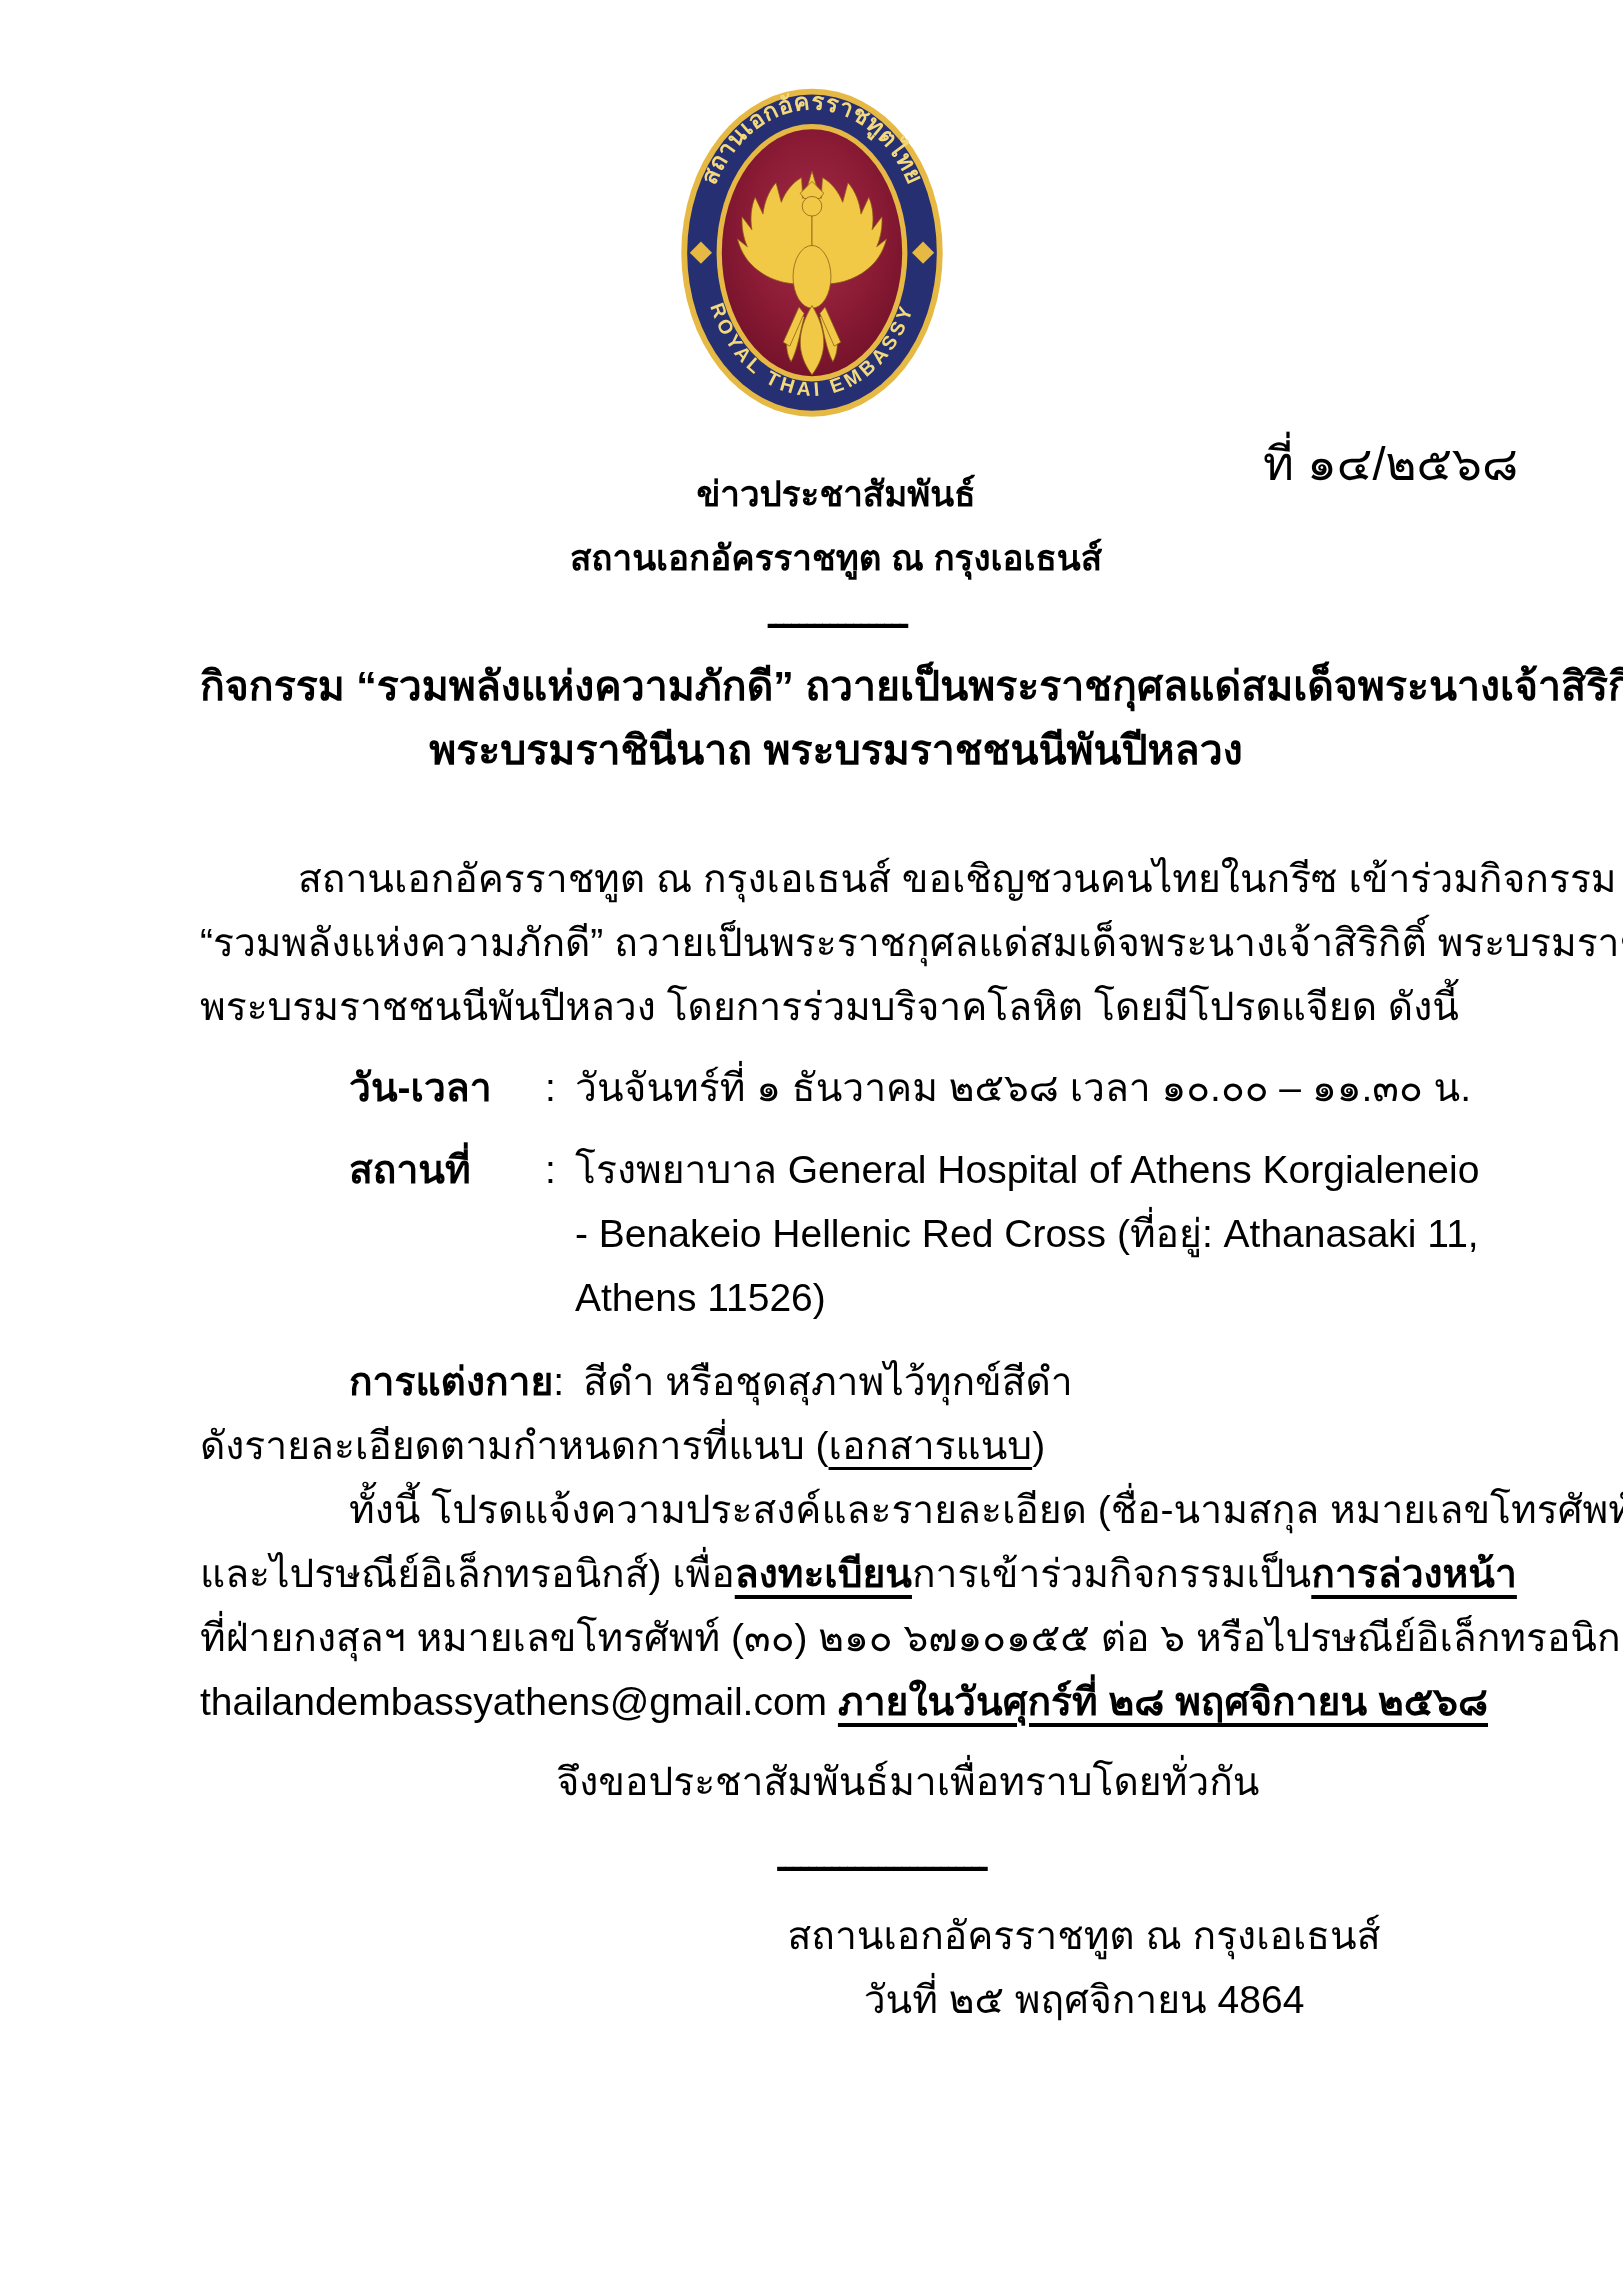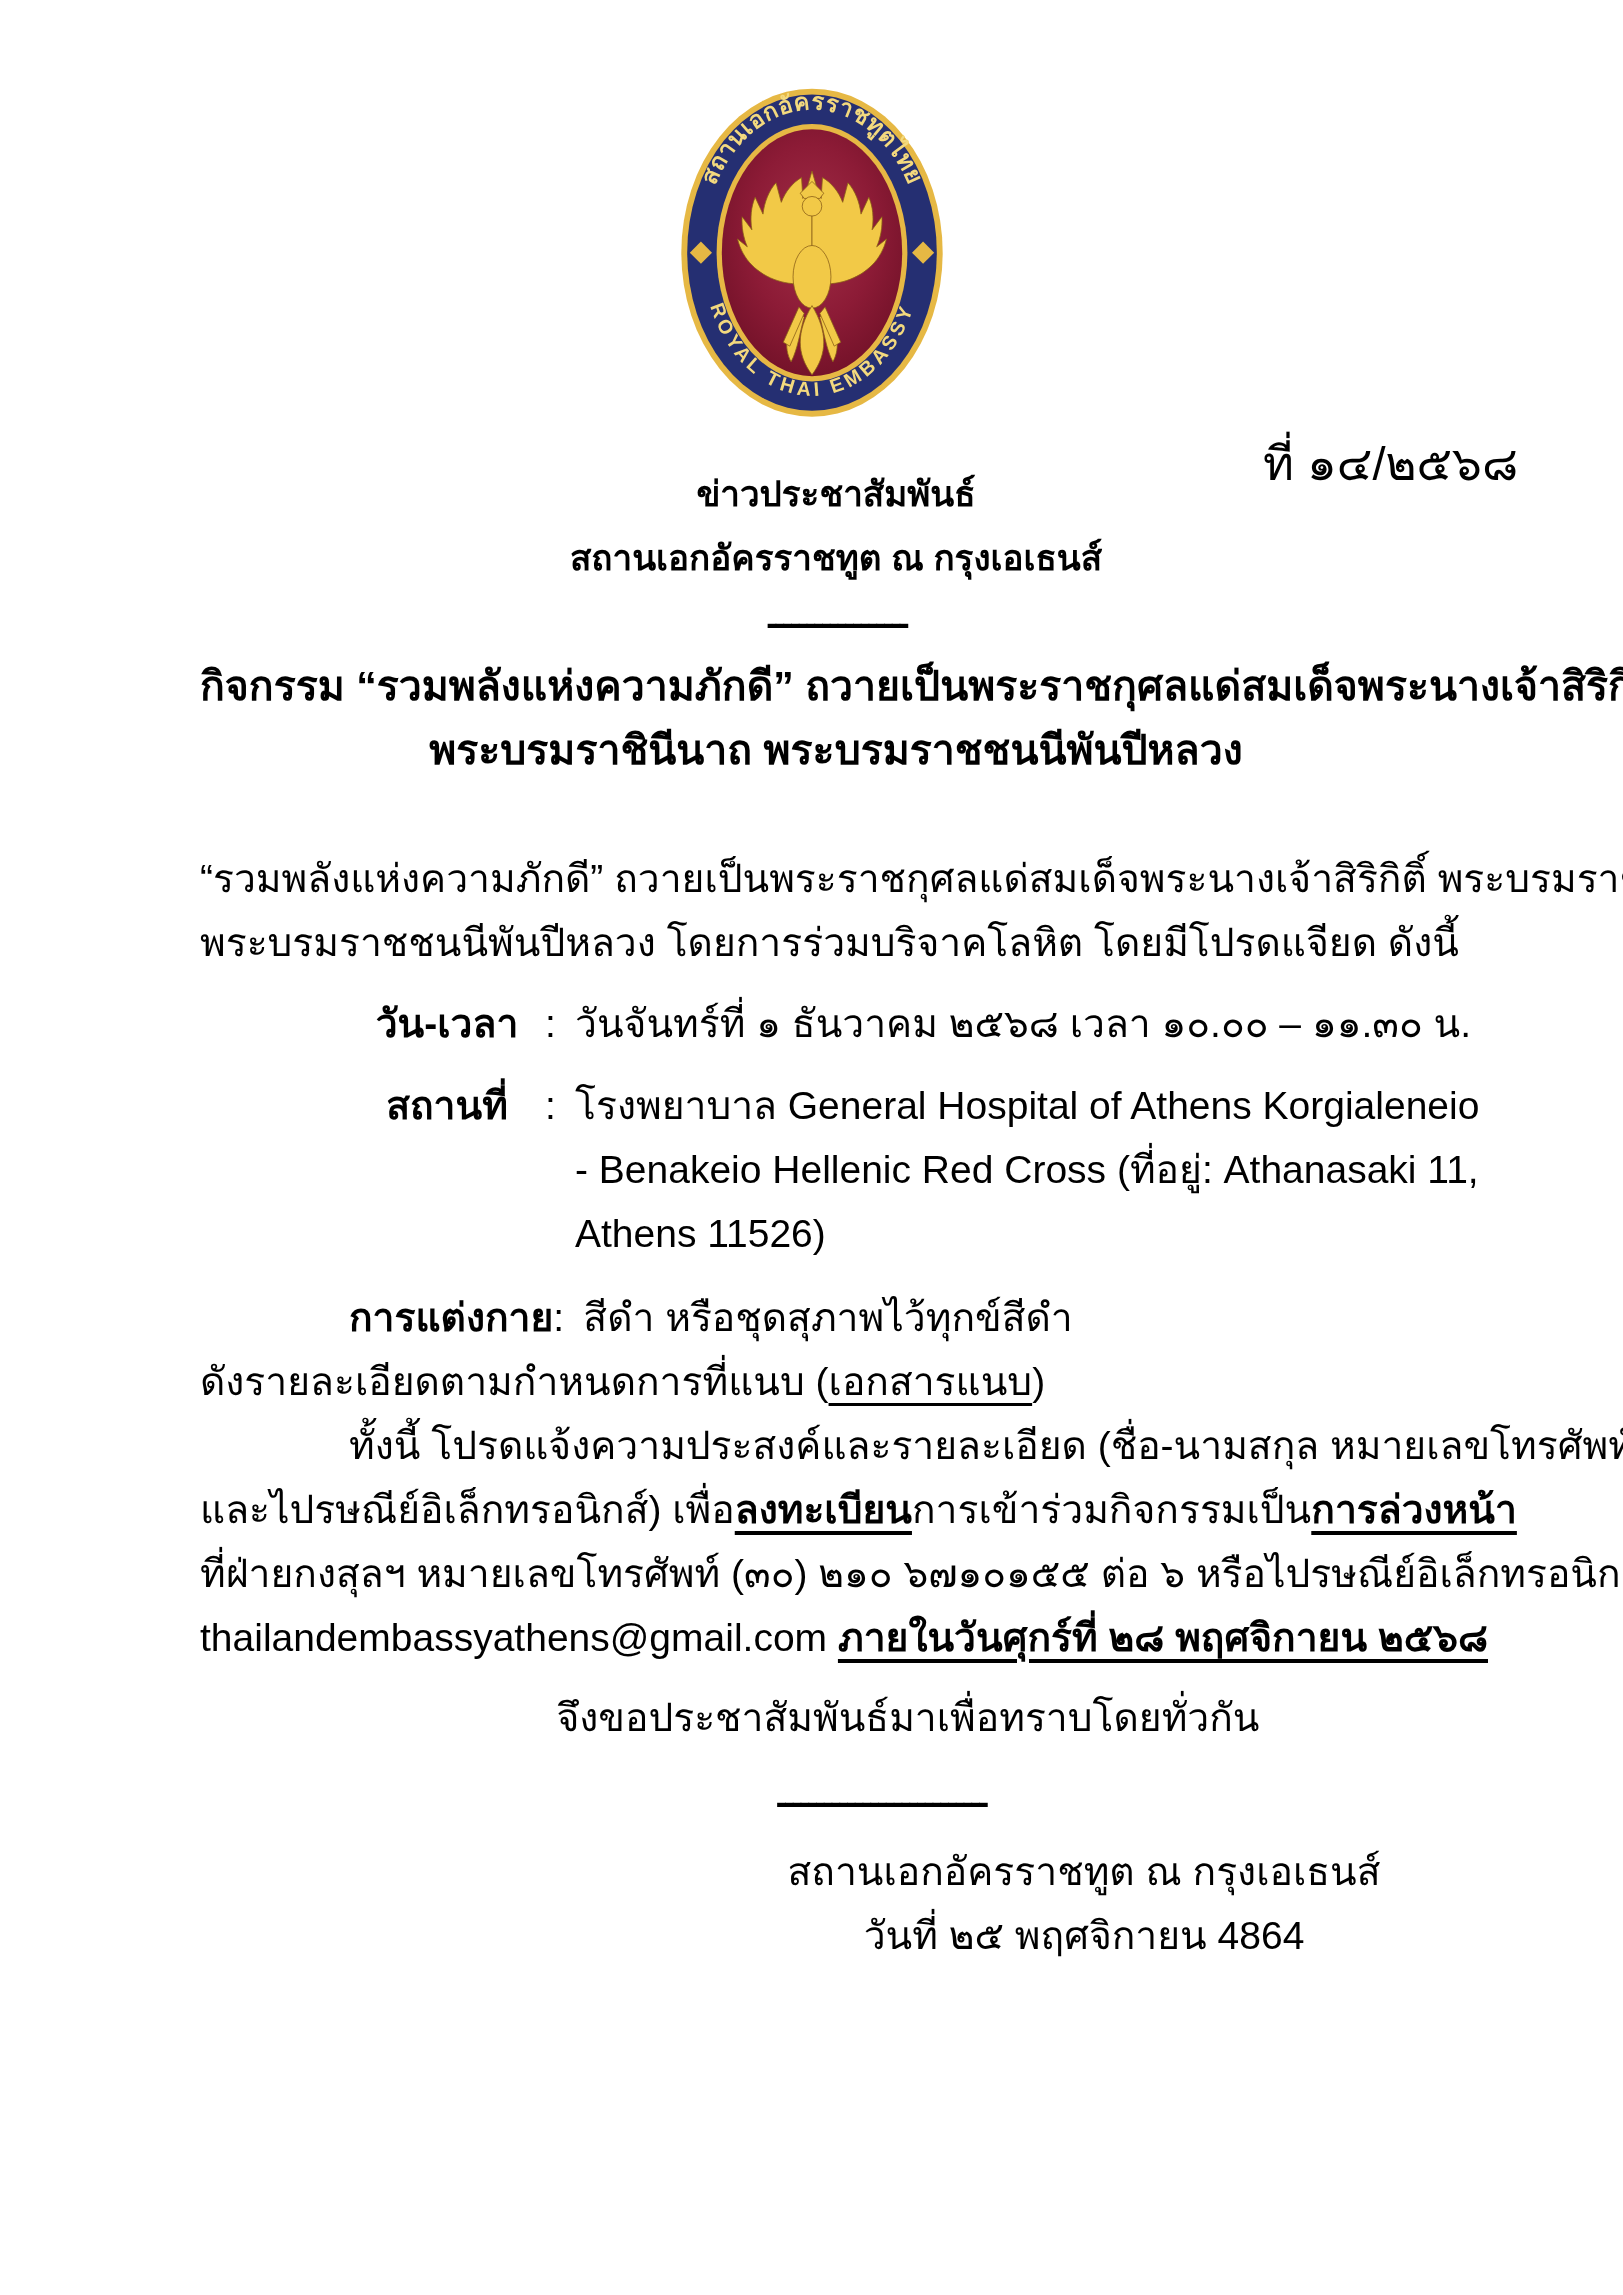--- a/index.html
+++ b/index.html
@@ -21,21 +21,21 @@
   .divider{height:64px;display:flex;align-items:center;justify-content:center;}
   .dashline{font-weight:bold;letter-spacing:-3.9px;font-size:35px;line-height:35px;}
   .spacer{height:65px;}
   .bodyline{white-space:nowrap;}
   .indent1{padding-left:98px;}
   .indent2{padding-left:149px;}
   .indent3{padding-left:144px;text-align:center;}
   .row{display:flex;}
   .mt26{margin-top:17px;} .mt28{margin-top:18.3px;} .mt30{margin-top:19.6px;}
   .mt24{margin-top:15.7px;} .mt10{margin-top:6.5px;}
-  .row .lbl{flex:0 0 196px;margin-left:149px;font-weight:bold;white-space:nowrap;text-align:center;}
+  .row .lbl{flex:0 0 196px;margin-left:149px;font-weight:bold;white-space:nowrap;}
   .row .colon{flex:0 0 30px;}
   .row .val{flex:1;white-space:nowrap;}
   .u{text-decoration:underline;text-decoration-thickness:2.6px;text-underline-offset:7.9px;}
   .bu{font-weight:bold;text-decoration:underline;text-decoration-thickness:3.9px;text-underline-offset:7.9px;}
   .div2wrap{padding-left:89px;}
   .signoff{margin-left:488px;width:792px;text-align:center;white-space:nowrap;}
   .emblem-text{font-family:"Liberation Sans","DejaVu Sans",sans-serif;font-weight:bold;}
 </style>
 </head>
 <body>
@@ -89,20 +89,21 @@
 
     <div class="divider">
       <span class="dashline">------------------</span>
     </div>
 
     <div class="titleline">กิจกรรม “รวมพลังแห่งความภักดี” ถวายเป็นพระราชกุศลแด่สมเด็จพระนางเจ้าสิริกิติ์</div>
     <div class="titleline">พระบรมราชินีนาถ พระบรมราชชนนีพันปีหลวง</div>
 
     <div class="spacer"></div>
 
+    <div class="bodyline indent1">สถานเอกอัครราชทูต ณ กรุงเอเธนส์ ขอเชิญชวนคนไทยในกรีซ เข้าร่วมกิจกรรม</div>
     <div class="bodyline">“รวมพลังแห่งความภักดี” ถวายเป็นพระราชกุศลแด่สมเด็จพระนางเจ้าสิริกิติ์ พระบรมราชินีนาถ</div>
     <div class="bodyline">พระบรมราชชนนีพันปีหลวง โดยการร่วมบริจาคโลหิต โดยมีโปรดแจียด ดังนี้</div>
 
     <div class="row mt26">
       <div class="lbl">วัน-เวลา</div>
       <div class="colon">:</div>
       <div class="val">วันจันทร์ที่ ๑ ธันวาคม ๒๕๖๘ เวลา ๑๐.๐๐ – ๑๑.๓๐ น.</div>
     </div>
 
     <div class="row mt28">

